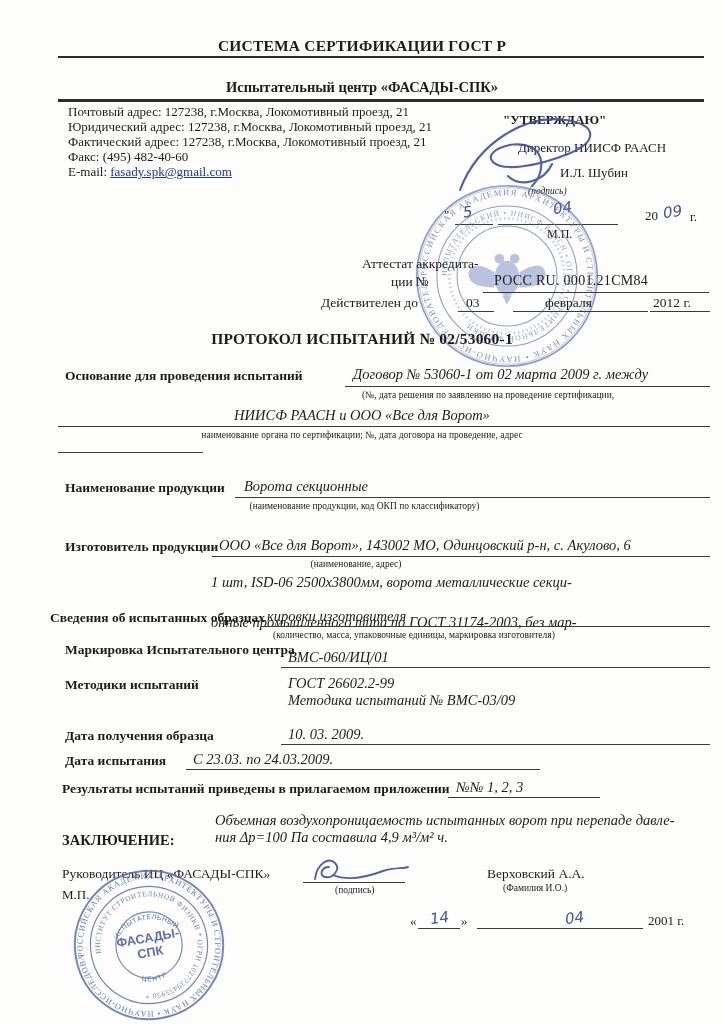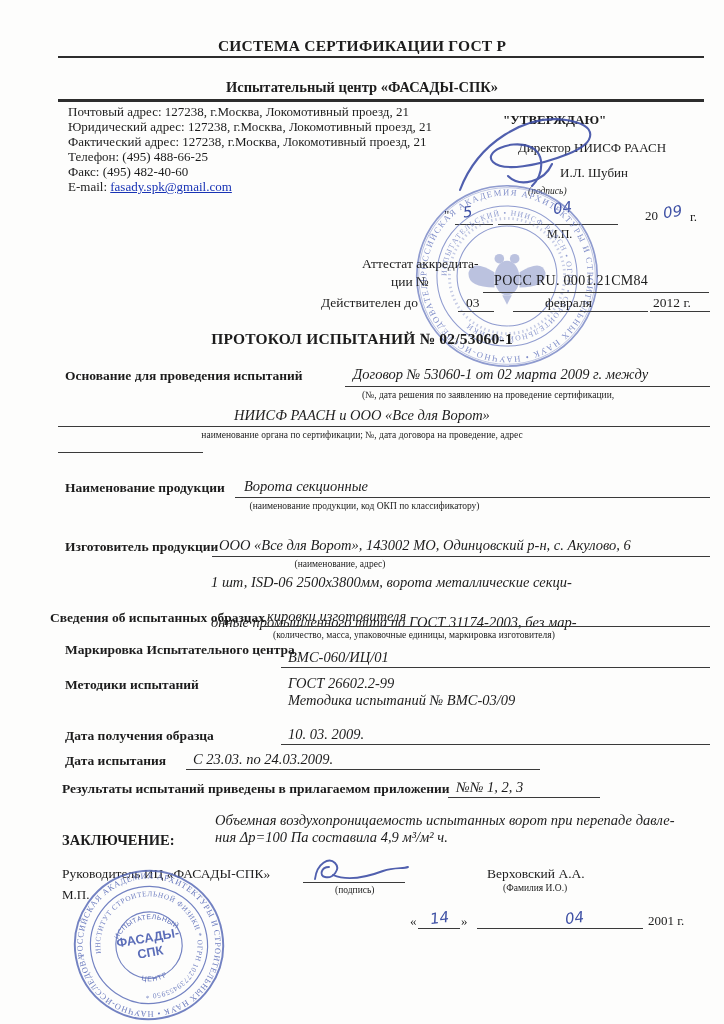--- a/index.html
+++ b/index.html
@@ -34,21 +34,20 @@
 
   <div class="abs c h1 b" style="top:37px;">СИСТЕМА СЕРТИФИКАЦИИ ГОСТ Р</div>
   <div class="rule2" style="top:56px;left:58px;width:646px;"></div>
   <div class="abs c h2 b" style="top:56px;margin-top:23px;">Испытательный центр «ФАСАДЫ-СПК»</div>
   <div class="rule2" style="top:99px;left:58px;width:646px;height:3px;"></div>
 
   <div class="abs" style="top:104px;left:68px;">
     <div class="contact-line">Почтовый адрес: 127238, г.Москва, Локомотивный проезд, 21</div>
     <div class="contact-line">Юридический адрес: 127238, г.Москва, Локомотивный проезд, 21</div>
     <div class="contact-line">Фактический адрес: 127238, г.Москва, Локомотивный проезд, 21</div>
-    <div class="contact-line">Телефон: (495) 488-66-25</div>
     <div class="contact-line">Факс: (495) 482-40-60</div>
     <div class="contact-line">
       <span>E-mail: </span><span class="email">fasady.spk@gmail.com</span>
     </div>
   </div>
 
   <div class="abs txt b" style="top:112px;left:503px;">"УТВЕРЖДАЮ"</div>
   <div class="abs txt" style="top:140px;left:518px;">Директор НИИСФ РААСН</div>
   <div class="abs txt" style="top:165px;left:560px;">И.Л. Шубин</div>
 
@@ -125,21 +124,21 @@
   <div class="rule" style="top:452px;left:58px;width:145px;"></div>
 
   <div class="abs lbl" style="top:480px;left:65px;">Наименование продукции</div>
   <div class="abs val" style="top:478px;left:244px;">Ворота  секционные</div>
   <div class="rule" style="top:497px;left:235px;width:475px;"></div>
   <div class="abs cap" style="top:501px;left:227px;width:275px;text-align:center;">(наименование продукции,  код ОКП по классификатору)</div>
 
   <div class="abs lbl" style="top:539px;left:65px;">Изготовитель продукции</div>
   <div class="abs val" style="top:537px;left:219px;">ООО «Все для Ворот», 143002 МО, Одинцовский р-н, с. Акулово, 6</div>
   <div class="rule" style="top:556px;left:212px;width:498px;"></div>
-  <div class="abs cap" style="top:559px;left:230px;width:220px;text-align:center;">(наименование, адрес)</div>
+  <div class="abs cap" style="top:559px;left:246px;width:220px;text-align:center;">(наименование, адрес)</div>
 
   <div class="abs val" style="top:574px;left:211px;">1 шт, ISD-06 2500х3800мм, ворота металлические секци-</div>
   <div class="abs val" style="top:614px;left:211px;">онные промышленного типа по ГОСТ 31174-2003, без мар-</div>
   <div class="abs lbl" style="top:610px;left:50px;">Сведения об испытанных образцах</div>
   <div class="abs val" style="top:608px;left:267px;">кировки изготовителя</div>
   <div class="rule" style="top:626px;left:262px;width:448px;"></div>
   <div class="abs cap" style="top:630px;left:273px;">(количество, масса, упаковочные единицы, маркировка изготовителя)</div>
 
   <div class="abs lbl" style="top:642px;left:65px;">Маркировка Испытательного центра</div>
   <div class="abs val" style="top:649px;left:288px;">ВМС-060/ИЦ/01</div>

